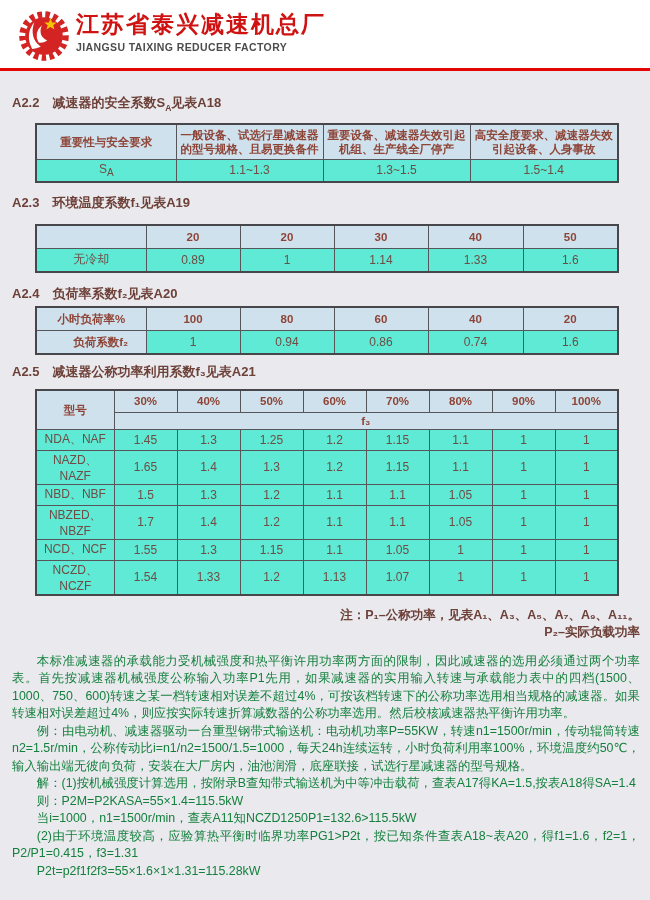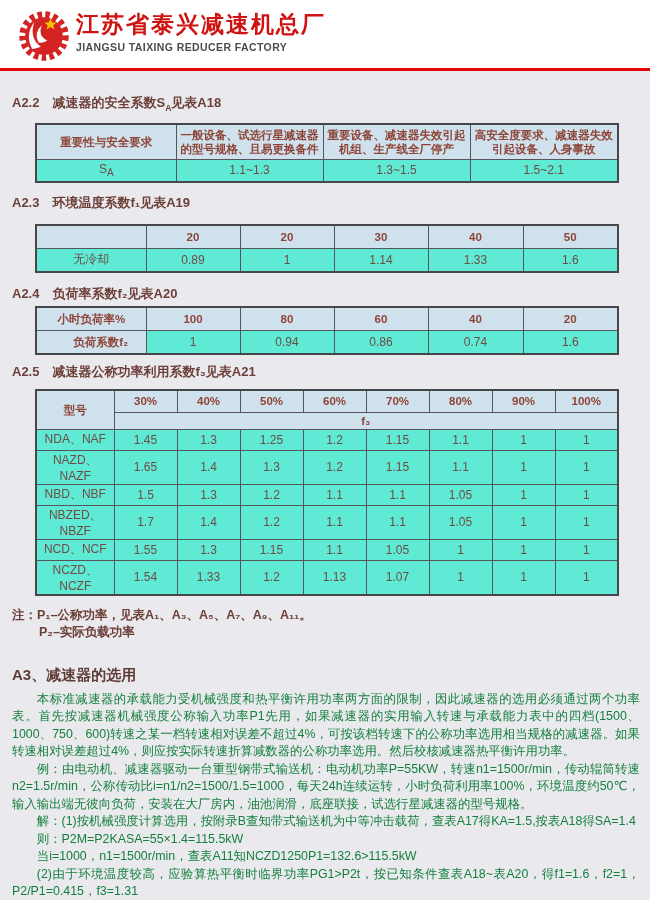--- a/index.html
+++ b/index.html
@@ -41,21 +41,21 @@
     font-size:11.5px;line-height:14px;padding-left:22px;
   }
   .tv{
     background:#5eead4;color:#6f4c44;font-size:12px;
   }
   .h32 td{height:32px;}
   .h20 td{height:20px;}
   .h19 td{height:19px;}
   .h18 td{height:18px;}
   .h14 td{height:14px;}
-  .note{margin:11px 0 12px 0;color:#6d4038;font-size:12.5px;line-height:17px;font-weight:bold;}
+  .note{margin:11px 0 12px 0;color:#6d4038;font-size:12.5px;line-height:17px;font-weight:bold;text-align:right;}
   .note2{margin-left:27px;}
   #h-a3{margin:24px 0 6px 0;font-size:15px;line-height:20px;color:#5f3c36;font-weight:bold;}
   .paras p{
     margin:0;text-indent:2em;font-size:12.4px;line-height:17.5px;
     color:#15803d;text-align:justify;
   }
 </style>
 </head>
 <body>
 
@@ -91,21 +91,21 @@
           <tr class="th h32">
         <td>重要性与安全要求</td>
         <td>一般设备、试选行星减速器的型号规格、且易更换备件</td>
         <td>重要设备、减速器失效引起机组、生产线全厂停产</td>
         <td>高安全度要求、减速器失效引起设备、人身事故</td>
       </tr>
       <tr class="tv h19">
         <td><span>S</span><sub>A</sub></td>
         <td>1.1~1.3</td>
         <td>1.3~1.5</td>
-        <td>1.5~2.1</td>
+        <td>1.5~1.4</td>
       </tr>
     </tbody>
       </table>
 
     <div class="sec" id="h-a23">A2.3　环境温度系数f₁见表A19</div>
 
     <table>
       <colgroup>
           <col style="width:110px">
           <col style="width:94px">
@@ -261,21 +261,20 @@
         <td>1</td>
       </tr>
     </tbody>
       </table>
 
     <div class="note">
       <div>注：P₁–公称功率，见表A₁、A₃、A₅、A₇、A₉、A₁₁。</div>
       <div class="note2">P₂–实际负载功率</div>
     </div>
 
-    <div class="sec" id="h-a3">A3、减速器的选用</div>
 
     <div class="paras">
       <p>本标准减速器的承载能力受机械强度和热平衡许用功率两方面的限制，因此减速器的选用必须通过两个功率表。首先按减速器机械强度公称输入功率P1先用，如果减速器的实用输入转速与承载能力表中的四档(1500、1000、750、600)转速之某一档转速相对误差不超过4%，可按该档转速下的公称功率选用相当规格的减速器。如果转速相对误差超过4%，则应按实际转速折算减数器的公称功率选用。然后校核减速器热平衡许用功率。</p>
       <p>例：由电动机、减速器驱动一台重型钢带式输送机：电动机功率P=55KW，转速n1=1500r/min，传动辊筒转速n2=1.5r/min，公称传动比i=n1/n2=1500/1.5=1000，每天24h连续运转，小时负荷利用率100%，环境温度约50℃，输入输出端无彼向负荷，安装在大厂房内，油池润滑，底座联接，试选行星减速器的型号规格。</p>
       <p>解：(1)按机械强度计算选用，按附录B查知带式输送机为中等冲击载荷，查表A17得KA=1.5,按表A18得SA=1.4</p>
       <p>则：P2M=P2KASA=55×1.4=115.5kW</p>
       <p>当i=1000，n1=1500r/min，查表A11知NCZD1250P1=132.6&gt;115.5kW</p>
       <p>(2)由于环境温度较高，应验算热平衡时临界功率PG1&gt;P2t，按已知条件查表A18~表A20，得f1=1.6，f2=1，P2/P1=0.415，f3=1.31</p>
       <p>P2t=p2f1f2f3=55×1.6×1×1.31=115.28kW</p>
 

